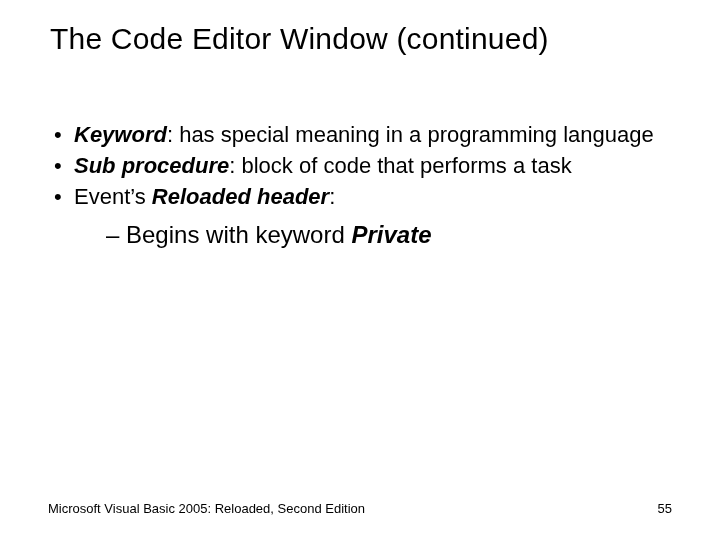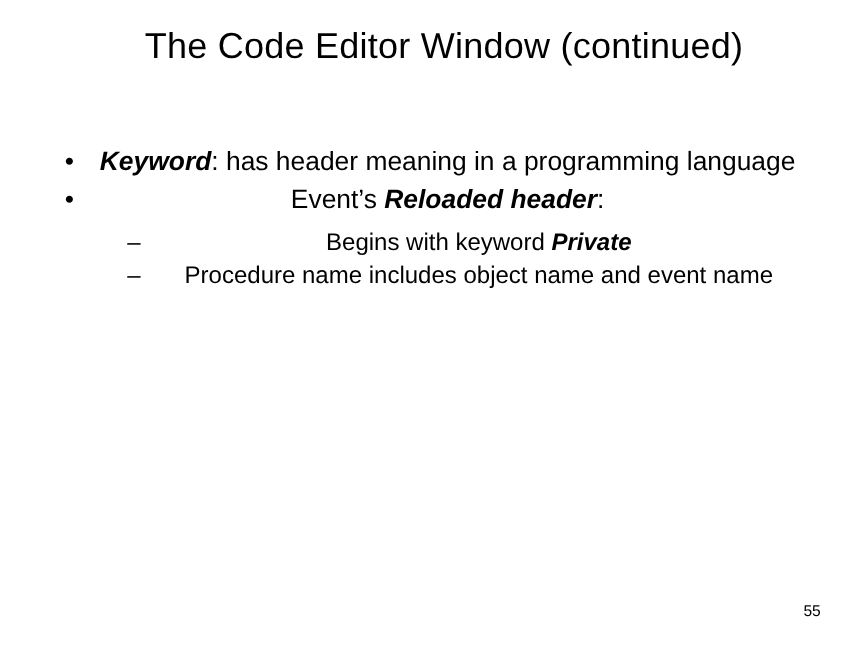--- a/index.html
+++ b/index.html
@@ -9,21 +9,20 @@
     height: 540px;
     background: #fff;
     font-family: Arial, Helvetica, sans-serif;
     color: #000;
   }
   .slide {
     width: 720px;
     height: 540px;
     position: relative;
     box-sizing: border-box;
-    text-align: center;
   }
   .title {
     position: absolute;
     top: 22px;
     left: 50px;
     right: 30px;
     font-size: 30px;
     font-weight: 400;
     letter-spacing: 0.2px;
   }
@@ -50,21 +49,21 @@
     position: absolute;
     left: 6px;
     top: 0;
     font-size: 22px;
     line-height: 1.22;
   }
   ul.sub {
     list-style: none;
     margin: 10px 0 0 0;
     padding: 0 0 0 32px;
-    font-size: 20px;
+    font-size: 24px;
   }
   ul.sub > li {
     position: relative;
     padding-left: 20px;
     margin-bottom: 4px;
   }
   ul.sub > li::before {
     content: "–";
     position: absolute;
     left: 0;
@@ -72,46 +71,47 @@
   }
   .b { font-weight: 700; font-style: italic; }
   .footer-left {
     position: absolute;
     left: 48px;
     bottom: 24px;
     font-size: 13px;
   }
   .footer-right {
     position: absolute;
-    right: 36px;
+    right: 48px;
     bottom: 24px;
     font-size: 13px;
   }
 </style>
 </head>
 <body>
 
 <div class="slide">
 
   <div class="title">The Code Editor Window (continued)</div>
 
   <div class="body">
     <ul class="bullets">
       <li>
-        <span class="b">Keyword</span><span>: has header meaning in a programming language</span>
+        <span class="b">Keyword</span><span>: has special meaning in a programming language</span>
+      </li>
+      <li>
+        <span class="b">Sub procedure</span><span>: block of code that performs a task</span>
       </li>
       <li>
         <span>Event’s </span><span class="b">Reloaded header</span><span>:</span>
         <ul class="sub">
           <li>
             <span>Begins with keyword </span><span class="b">Private</span><span></span>
           </li>
-          <li>
-            <span>Procedure name includes object name and event name</span><span class="b"></span><span></span>
-          </li>
         </ul>
       </li>
     </ul>
   </div>
 
+  <div class="footer-left">Microsoft Visual Basic 2005: Reloaded, Second Edition</div>
   <div class="footer-right">55</div>
 
 </div>
 
 </body></html>

